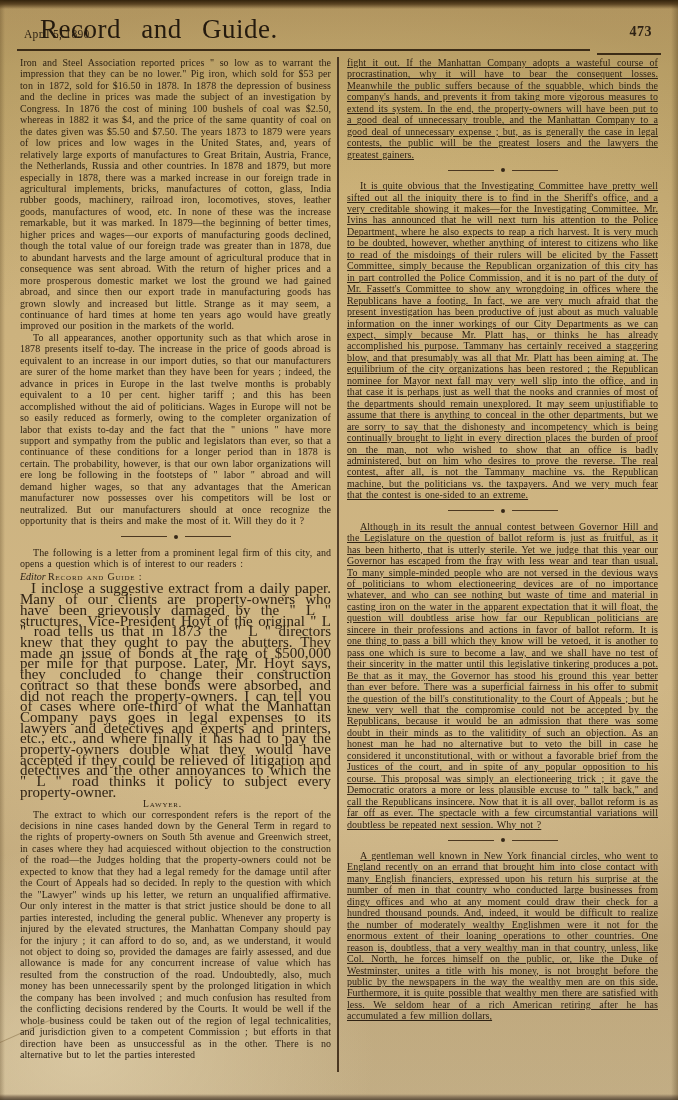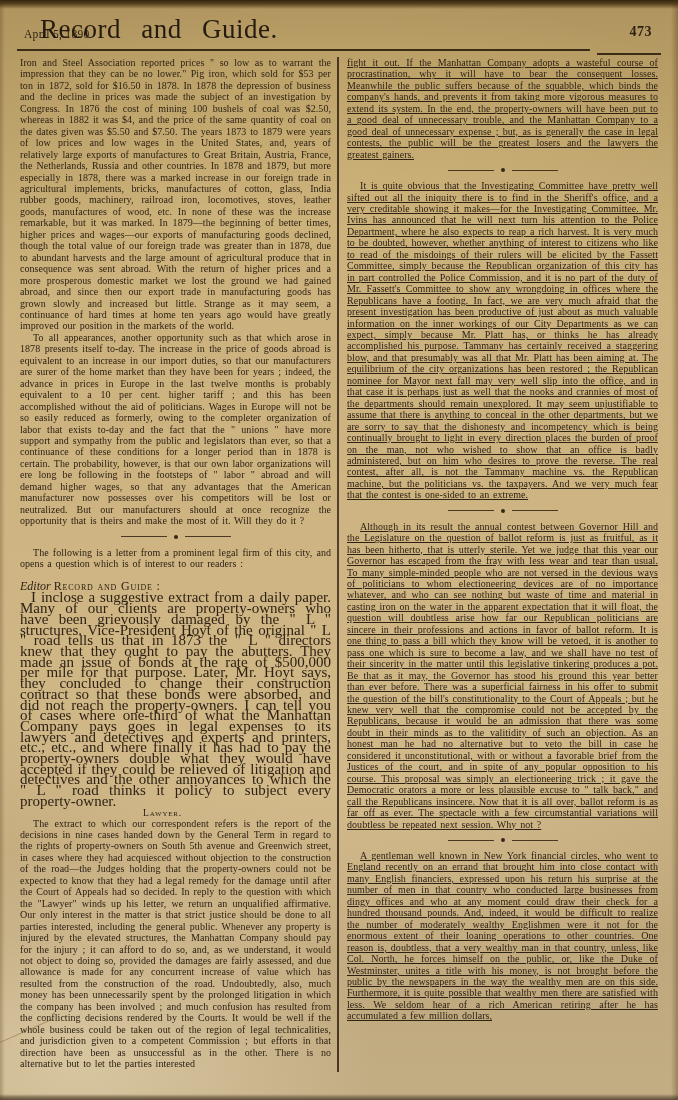--- a/index.html
+++ b/index.html
@@ -45,21 +45,21 @@
   p{margin:0;}
   .body-p{
     font-size:10px;line-height:11.45px;text-align:justify;
     text-indent:13px;letter-spacing:.05px;word-spacing:1.2px;color:#2e2214;
   }
   .no-indent{text-indent:0;}
   .letter-p{
     font-size:15px;line-height:10.7px;text-align:justify;text-indent:11px;
     word-spacing:1px;color:#2e2214;
   }
-  .salutation{font-size:12px;line-height:12px;margin-top:11px;}
+  .salutation{font-size:10px;line-height:12px;margin-top:2px;}
   .salutation .ital{font-style:italic;}
   .salutation .sc{font-variant:small-caps;letter-spacing:.8px;}
   .signature{font-size:9.6px;line-height:11px;text-align:center;padding-right:26px;
     font-variant:small-caps;letter-spacing:.8px;}
 
   .divider{display:flex;align-items:center;justify-content:center;gap:7px;
     height:18px;margin:1px 0;}
   .divider .dline{width:46px;height:1px;background:#4a3721;}
   .divider .ddot{width:4px;height:4px;border-radius:50%;background:#362717;}
 </style>

